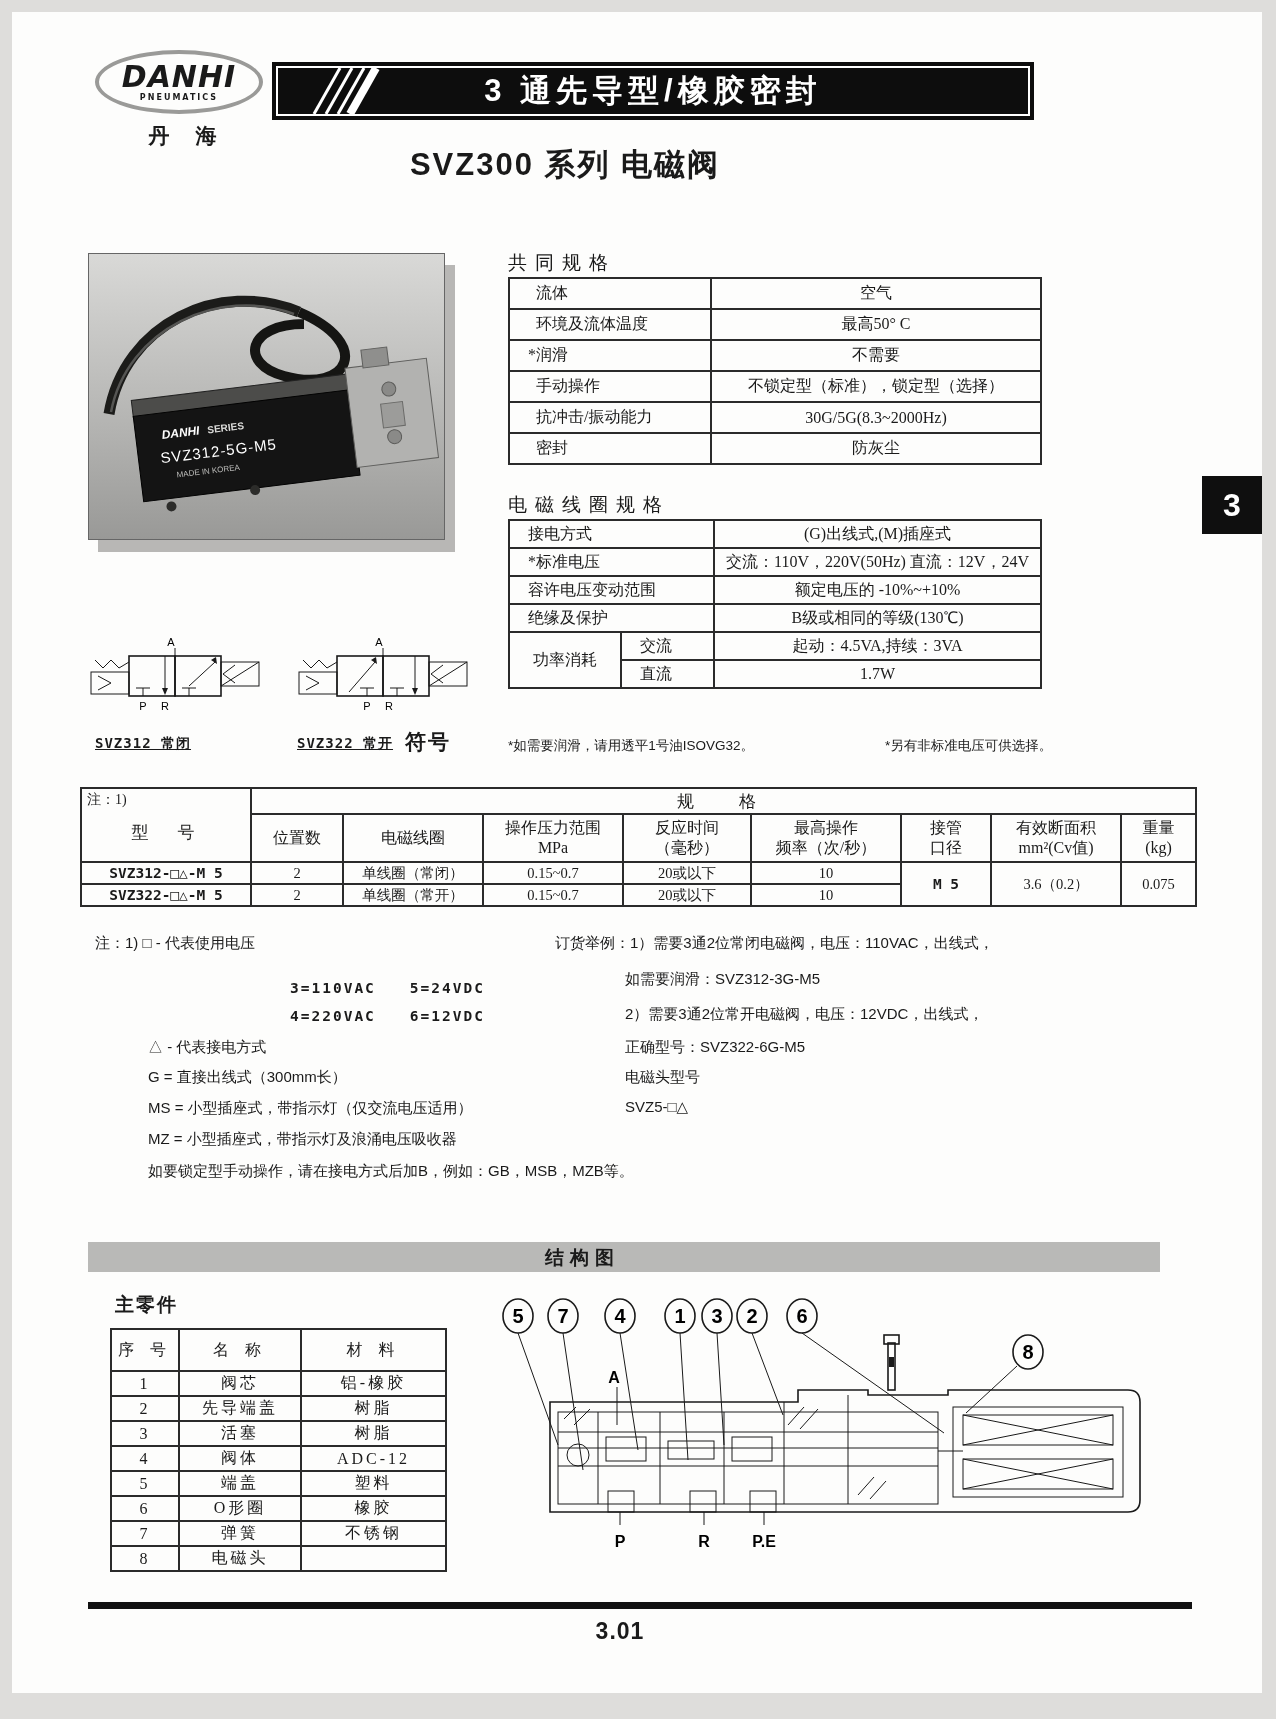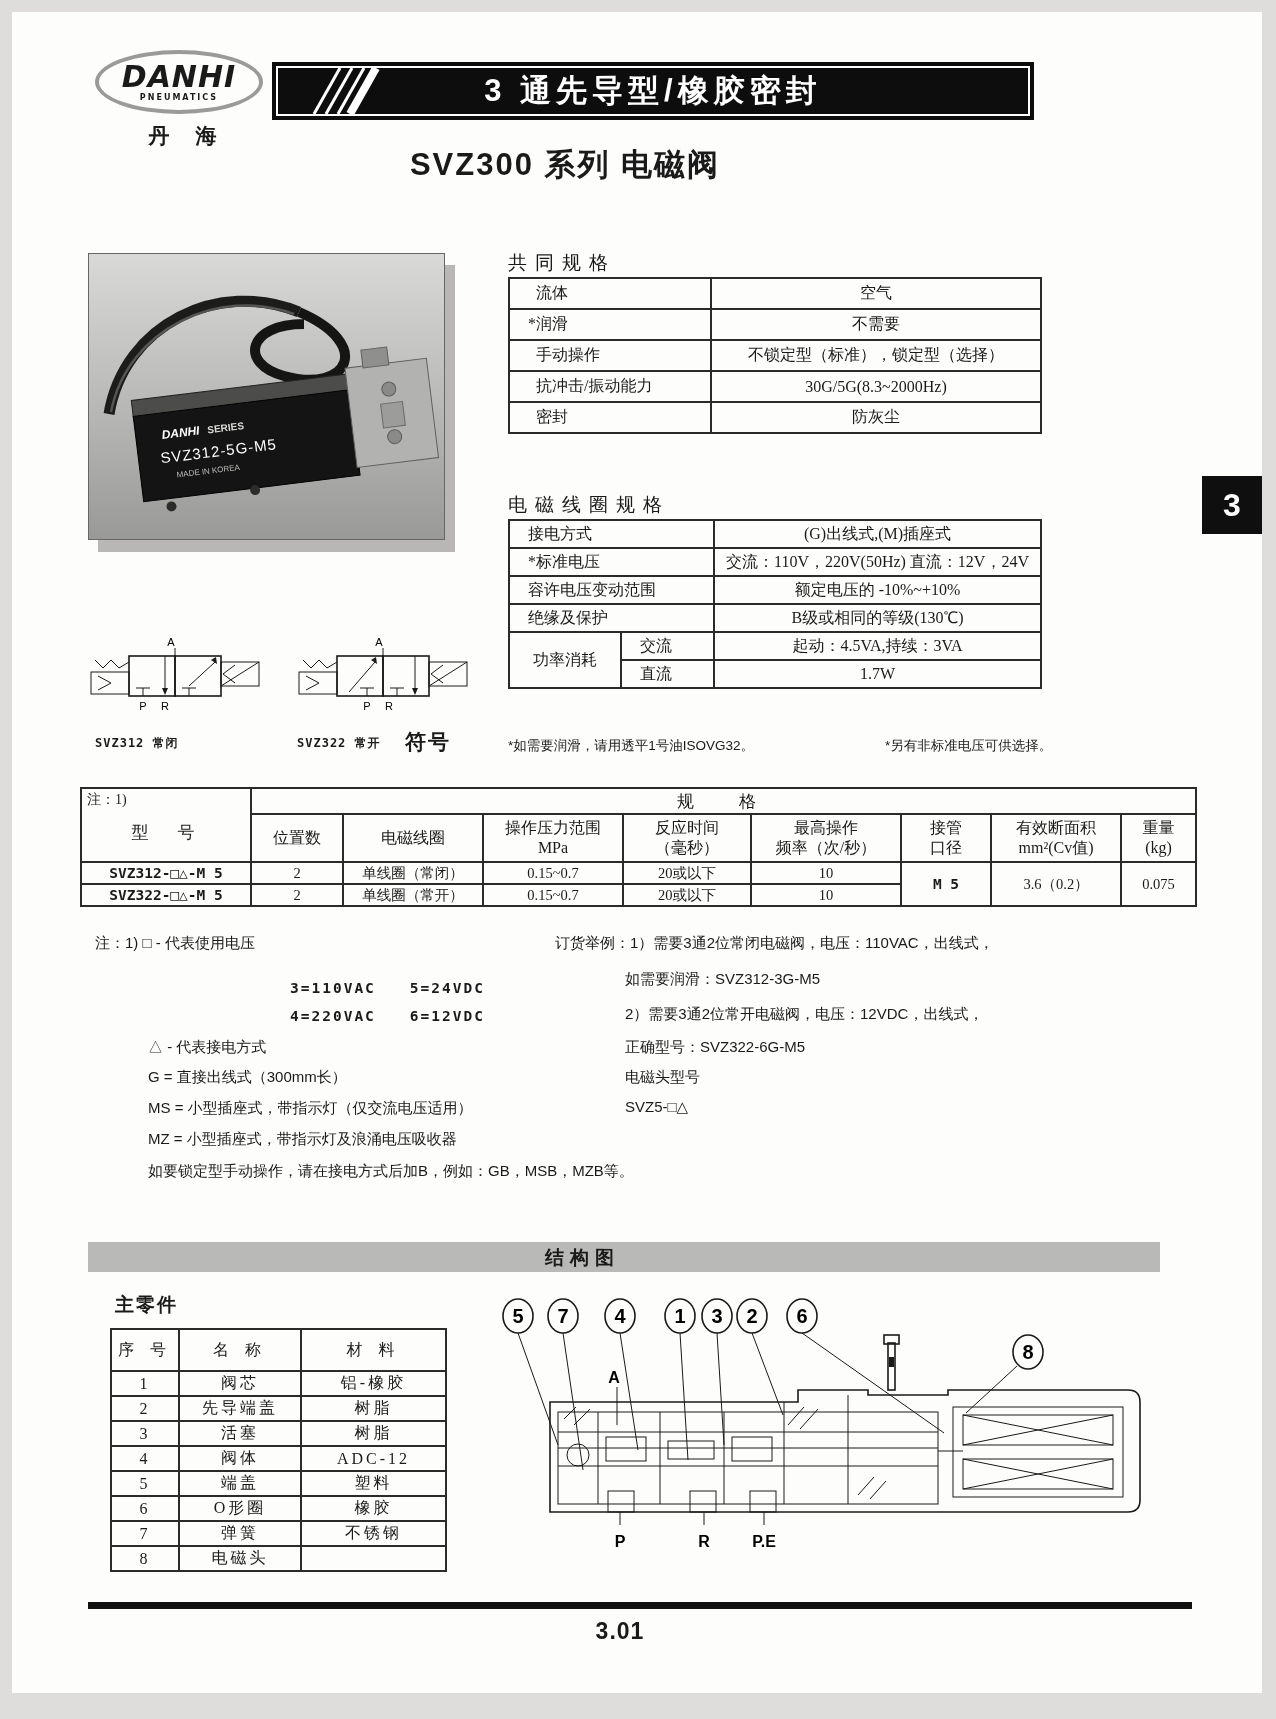--- a/index.html
+++ b/index.html
@@ -51,21 +51,21 @@
   .t-common td { height:31px; }
   .t-coil { left:508px; top:519px; width:532px; }
   .t-coil td { height:28px; }
   td.lbl { text-align:left; padding-left:26px; }
   td.lbl2 { text-align:left; padding-left:18px; }
   td.val { text-align:center; }
   td.val-sm { text-align:center; font-size:13.5px;margin-left:36px; }
   td.ctr { text-align:center; }
 
   
-  .sym-label { font-family:"DejaVu Sans Mono", monospace; font-size:12px; font-weight:bold; letter-spacing:1px; }
+  .sym-label { font-family:"DejaVu Sans Mono", monospace; font-size:14px; font-weight:bold; letter-spacing:1px;text-decoration:underline; }
   .sym-caption { font-family:"Liberation Sans", sans-serif; font-size:21px; font-weight:bold; letter-spacing:2px; }
   .footnote { font-family:Liberation Sans, sans-serif; font-size:13.5px; }
 
   
   .t-main { left:80px; top:787px; width:1115px; }
   .t-main td { border:2px solid #2b2b2b; font-size:15px; text-align:center; white-space:nowrap; overflow:hidden; }
   .t-main .group-h { height:26px; font-size:17px; letter-spacing:14px;margin-top:36px; }
   .t-main .col-h td { height:48px; line-height:1.25; }
   .t-main .data td { height:22px; font-size:14.5px; }
   .model-cell { position:relative; vertical-align:middle; }
@@ -168,20 +168,24 @@
   <div class="abs sec-heading h-common">共同规格</div>
   <table class="abs spec t-common">
     <colgroup>
         <col style="width:202px">
         <col style="width:330px">
       </colgroup>
     <tbody>
         <tr>
           <td class="lbl">流体</td>
           <td class="val">空气</td>
+        </tr>
+    <tr>
+          <td class="lbl">环境及流体温度</td>
+          <td class="val">最高50° C</td>
         </tr>
     <tr>
           <td class="lbl2">*润滑</td>
           <td class="val">不需要</td>
         </tr>
     <tr>
           <td class="lbl">手动操作</td>
           <td class="val">不锁定型（标准），锁定型（选择）</td>
         </tr>
     <tr>

